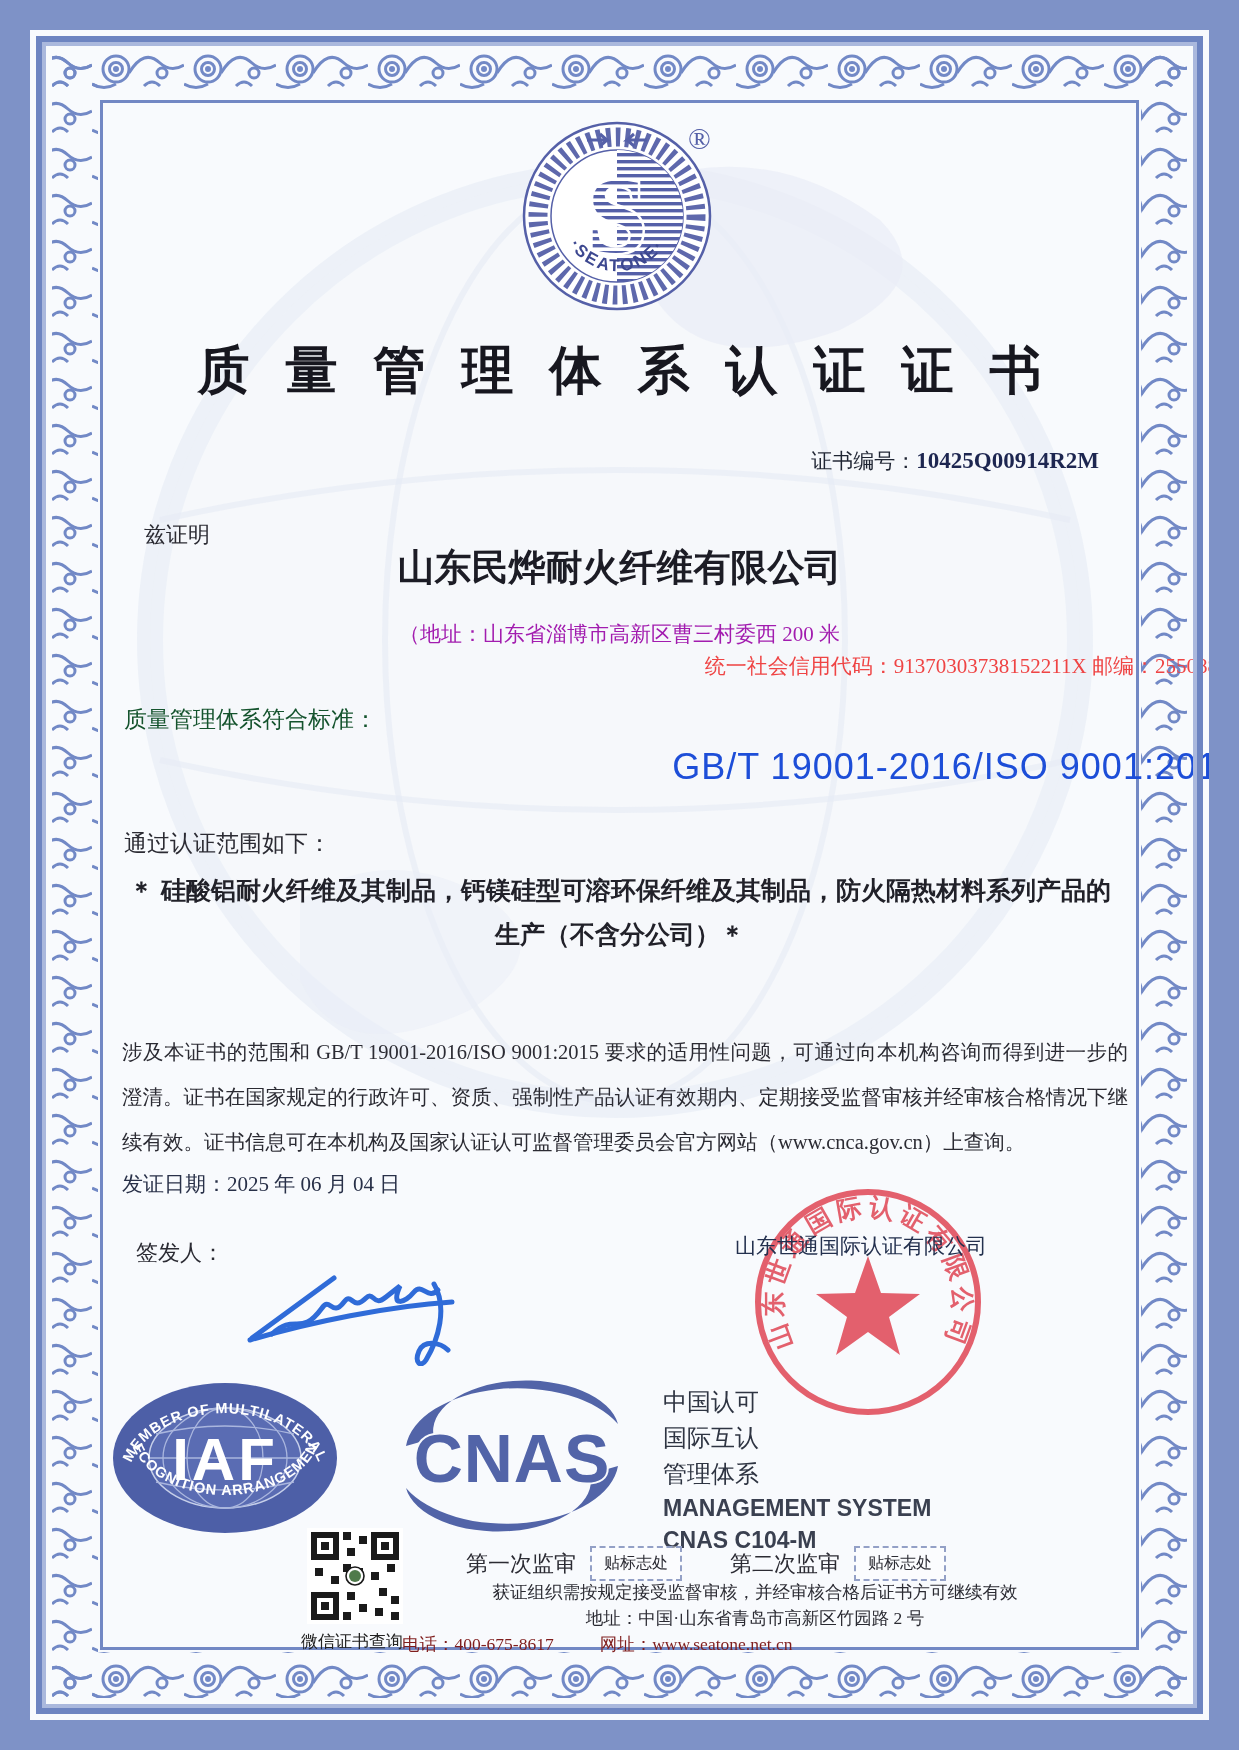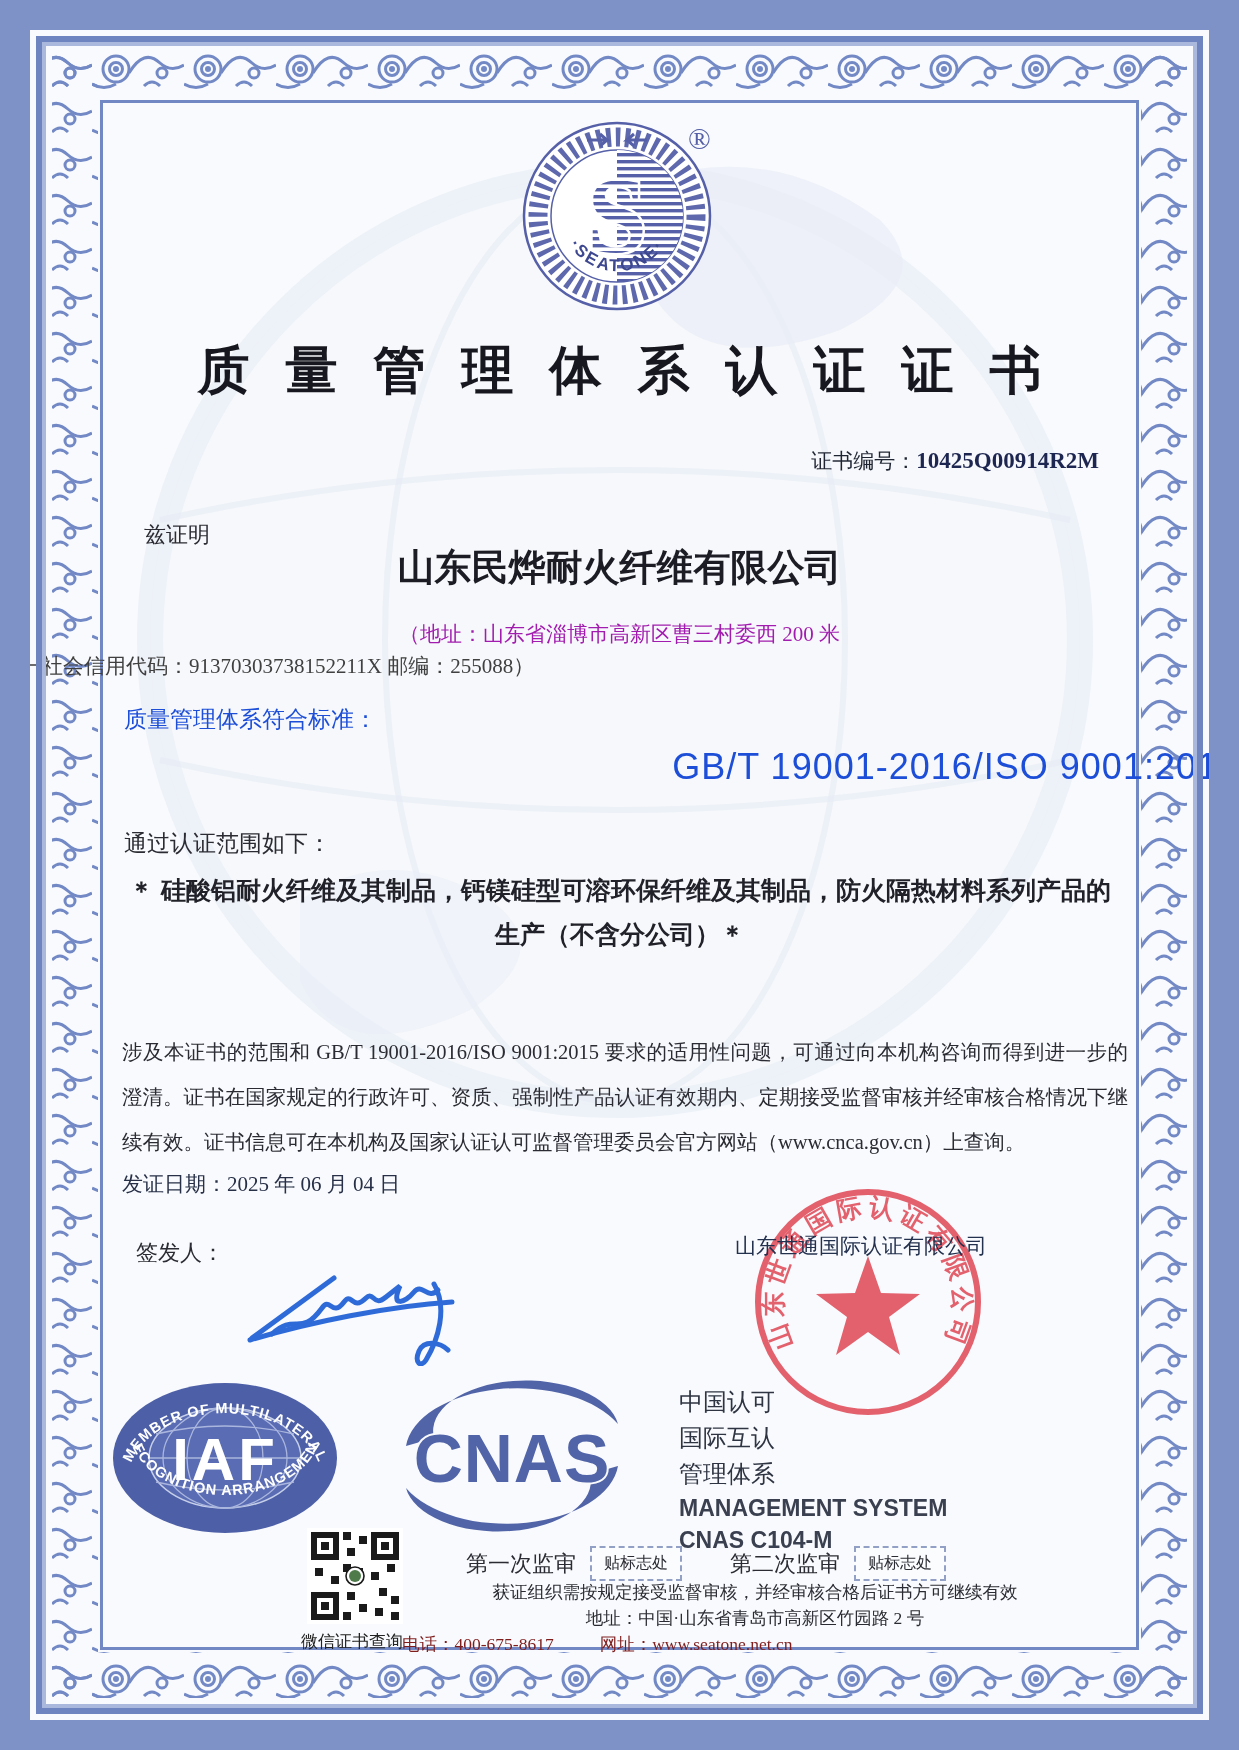--- a/index.html
+++ b/index.html
@@ -24,23 +24,23 @@
     color:#17171f; z-index:2;
   }
   .cert-no-line { position:absolute; top:447px; right:140px; font-size:21px; color:#1e2432; z-index:2; }
   .cert-no-line .no { font-weight:bold; font-size:23px; color:#1d2650; }
 
   .certify-label { position:absolute; left:136px; top:520px; font-size:22px; font-family:"Liberation Sans",sans-serif; color:#2b2b33; z-index:2;margin-left:8px; }
 
   .company-name { position:absolute; left:0; right:0; top:543px; text-align:center;
     font-size:37px; font-weight:bold; font-family:"Liberation Sans",sans-serif; color:#1c1c25; z-index:2; }
   .addr1 { position:absolute; left:0; right:0; top:620px; text-align:center; font-size:21px; color:#a21caf; z-index:2; }
-  .addr2 { position:absolute; left:0; right:0; top:652px; text-align:left; font-size:21px; color:#404040; z-index:2; }
-
-  .std-intro  { position:absolute; left:124px; top:704px; font-size:23px; font-family:"Liberation Sans",sans-serif; color:#1d4ed8; z-index:2; }
+  .addr2 { position:absolute; left:0; right:0; top:652px; text-align:right; font-size:21px; color:#ef4444; z-index:2; }
+
+  .std-intro  { position:absolute; left:124px; top:704px; font-size:23px; font-family:"Liberation Sans",sans-serif; color:#14532d; z-index:2; }
   .std-code   { position:absolute; left:0; right:0; top:746px; text-align:right;
     font-size:36px; font-family:"Liberation Sans",sans-serif; color:#1d4ed8; letter-spacing:1px; z-index:2; }
   .scope-intro{ position:absolute; left:124px; top:828px; font-size:23px; font-family:"Liberation Sans",sans-serif; color:#2b2b33; z-index:2; }
   .scope-text { position:absolute; left:120px; width:1000px; top:868px; text-align:center;
     font-size:25px; font-weight:bold; font-family:"Liberation Sans",sans-serif; line-height:44px; color:#212129; z-index:2; }
 
   .legal-text { position:absolute; left:122px; width:1006px; top:1030px; font-size:20.5px;
     line-height:45px; text-align:justify; color:#2b2b33; z-index:2; }
 
   .issue-date { position:absolute; left:122px; top:1170px; font-size:21px; color:#283048; z-index:2; }
@@ -48,21 +48,21 @@
 
   .signer-label { position:absolute; left:136px; top:1238px; font-size:22px; font-family:"Liberation Sans",sans-serif; color:#2b2b33; z-index:2; }
   .issuer-name  { position:absolute; left:735px; top:1232px; font-size:21px; font-family:"Liberation Sans",sans-serif; color:#23304e; z-index:4; }
 
   .signature { position:absolute; left:238px; top:1246px; z-index:2; }
   .stamp     { position:absolute; left:742px; top:1176px; z-index:3; mix-blend-mode:multiply; }
 
   .iaf-logo  { position:absolute; left:108px; top:1380px; z-index:2; }
   .cnas-logo { position:absolute; left:372px; top:1372px; z-index:2; }
 
-  .cnas-block { position:absolute; left:663px; top:1384px; z-index:2; font-family:"Liberation Sans",sans-serif;margin-left:16px; }
+  .cnas-block { position:absolute; left:663px; top:1384px; z-index:2; font-family:"Liberation Sans",sans-serif; }
   .cnas-block .zh { font-size:24px; line-height:36px; color:#2e3442; }
   .cnas-block .en { font-size:23px; line-height:32px; font-weight:bold; color:#3a4050; }
 
   .qr        { position:absolute; left:307px; top:1528px; z-index:2; }
   .qr-caption{ position:absolute; left:282px; top:1630px; width:140px; text-align:center;
     font-size:17px; font-family:"Liberation Sans",sans-serif; color:#222; z-index:2; }
 
   .audit-group { position:absolute; top:1546px; display:flex; align-items:center; gap:14px; z-index:2; }
   .audit-group.g1 { left:466px; }
   .audit-group.g2 { left:730px; }

